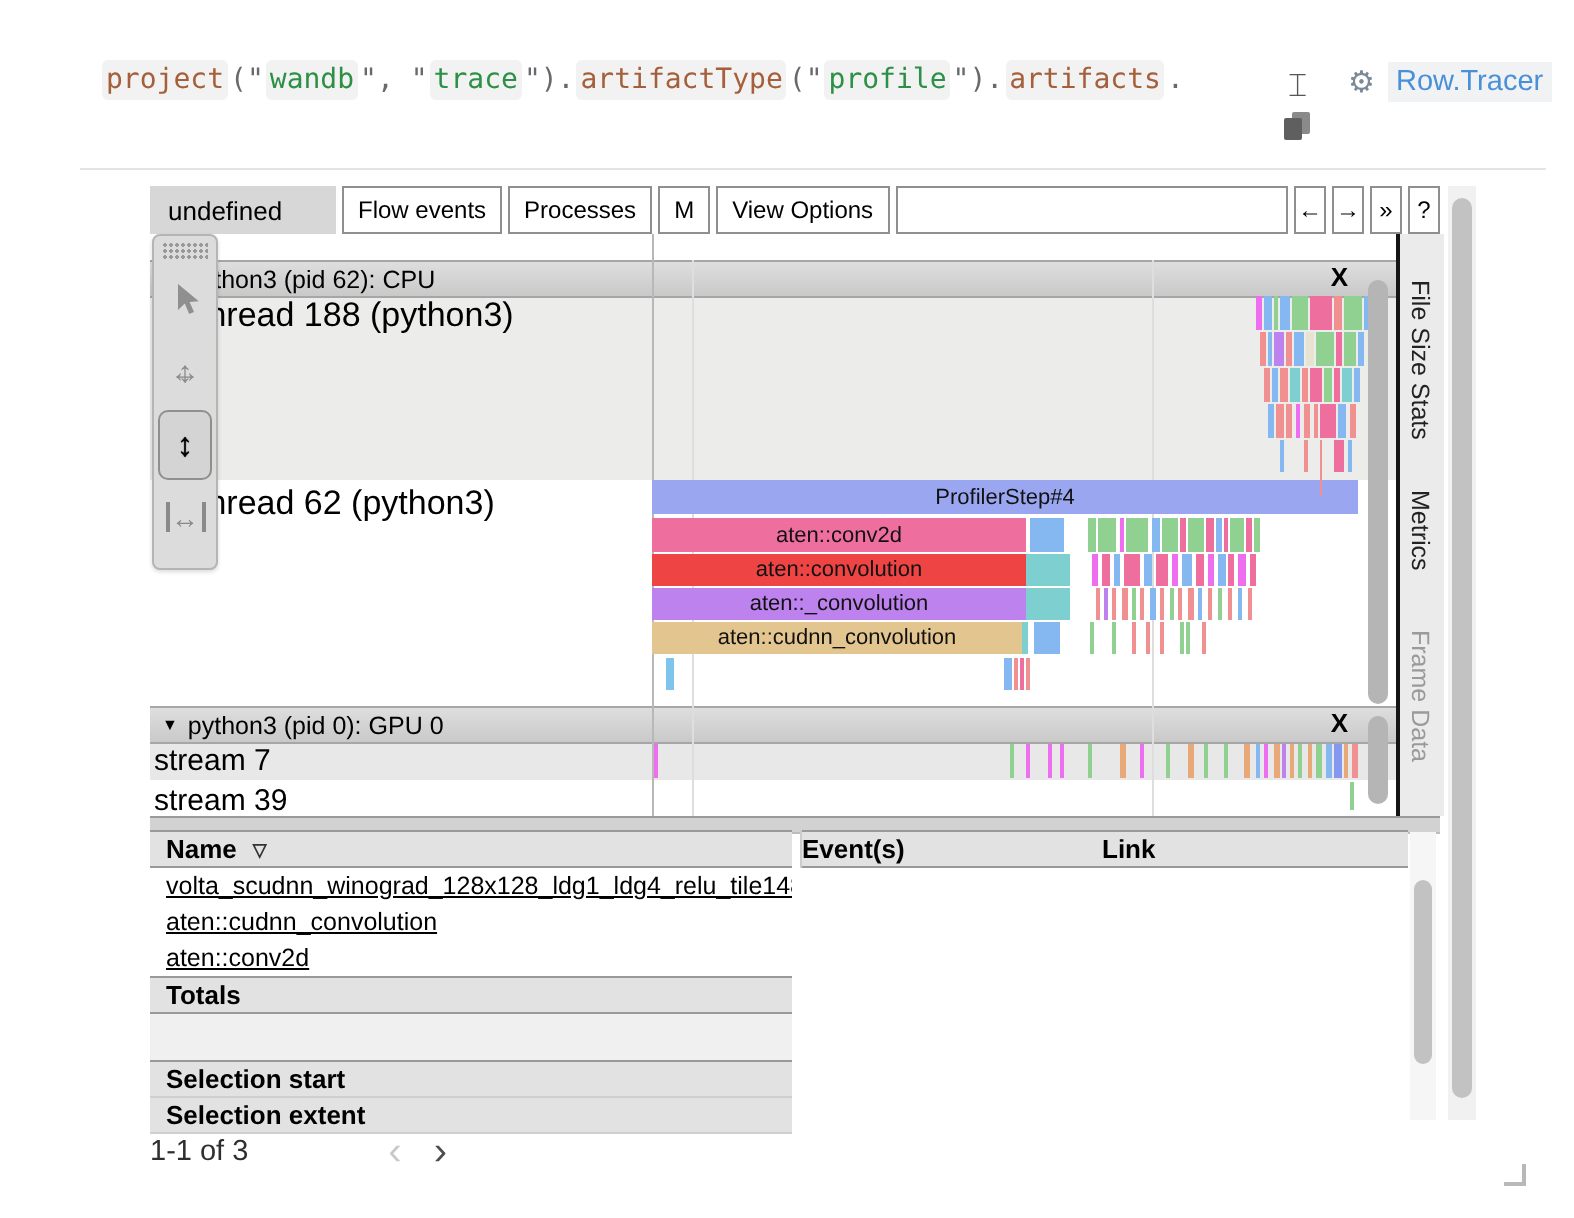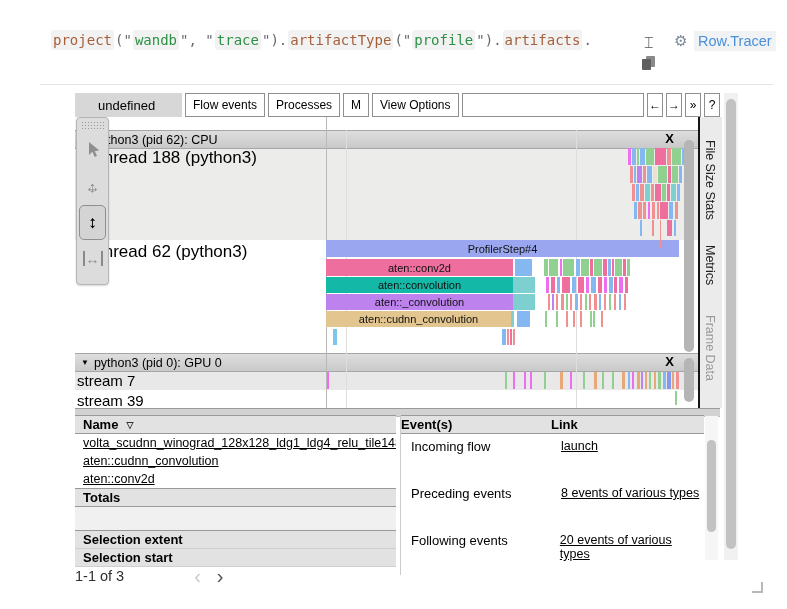--- a/index.html
+++ b/index.html
@@ -17,21 +17,21 @@
   #hdr-ibeam{left:644px;top:33px;font-size:16px;color:#555;font-family:"DejaVu Sans",sans-serif;}
   #hdr-gear{left:674px;top:32px;font-size:15px;color:#7a8a99;}
   #hdr-tracer{left:694px;top:31px;font-size:14.5px;color:#4a90d9;background:#f0f2f4;padding:2px 4px;}
   #hdr-copy{left:642px;top:56px;width:14px;height:15px;}
   #hdr-copy .back{position:absolute;left:4px;top:0;width:9px;height:11px;background:#8a8a8a;border-radius:1px;}
   #hdr-copy .front{position:absolute;left:0;top:3px;width:9px;height:11px;background:#5f5f5f;border-radius:1px;}
   #top-divider{left:40px;top:84px;width:733px;height:0;border-top:1px solid #e4e4e4;}
 
   
   #toolbar{left:75px;top:93px;width:645px;height:24px;display:flex;align-items:stretch;}
-  #tb-title{width:84px;background:#d7d7d7;display:flex;align-items:center;padding-left:23px;font-size:13px;}
+  #tb-title{width:84px;background:#d7d7d7;display:flex;align-items:center;padding-left:9px;font-size:13px;}
   .tb-btn{appearance:none;border:1px solid #8f8f8f;background:#fff;margin-left:3px;padding:0 7px;
           font-size:12px;font-family:"Liberation Sans",sans-serif;display:flex;align-items:center;border-radius:0;}
   #tb-search{flex:1;margin-left:3px;border:1px solid #8f8f8f;background:#fff;font-size:12px;padding:0 4px;min-width:40px;}
   .tb-nav{width:10px;justify-content:center;}
 
   
   .band{position:absolute;left:75px;width:623px;}
   #ruler-layer{left:75px;top:117px;width:623px;height:13px;background:#fff;}
   #ruler-base{position:absolute;left:251px;top:12px;width:372px;border-top:1px solid #000;}
   .ruler-tick{position:absolute;top:8px;width:1px;height:4px;background:#000;}
@@ -155,21 +155,21 @@
   </div>
 
   <div class="thread-label" style="left:99px;top:148px">thread 188 (python3)</div>
   <div class="thread-label" style="left:99px;top:242px">thread 62 (python3)</div>
   <div class="stream-label" style="left:77px;top:372px">stream 7</div>
   <div class="stream-label" style="left:77px;top:392px">stream 39</div>
 
   <div id="span-layer">
       <div class="span-bar" style="left: 326px; top: 240px; width: 353px; height: 17px; background: rgb(154, 167, 240);">ProfilerStep#4</div>
       <div class="span-bar" style="left: 326px; top: 259px; width: 187px; height: 17px; background: rgb(238, 110, 158);">aten::conv2d</div>
-      <div class="span-bar" style="left: 326px; top: 277px; width: 187px; height: 16px; background: #14b8a6;">aten::convolution</div>
+      <div class="span-bar" style="left: 326px; top: 277px; width: 187px; height: 16px; background: #ef4444;">aten::convolution</div>
       <div class="span-bar" style="left: 326px; top: 294px; width: 187px; height: 16px; background: rgb(189, 130, 238);">aten::_convolution</div>
       <div class="span-bar" style="left: 326px; top: 311px; width: 185px; height: 16px; background: rgb(227, 197, 143);">aten::cudnn_convolution</div>
     </div>
   <div id="frag-layer">
       <div class="frag" style="left: 628px; top: 148px; width: 3px; height: 17px; background: rgb(238, 110, 240);"></div>
       <div class="frag" style="left: 632px; top: 148px; width: 4px; height: 17px; background: rgb(133, 184, 240);"></div>
       <div class="frag" style="left: 637px; top: 148px; width: 2px; height: 17px; background: rgb(144, 208, 144);"></div>
       <div class="frag" style="left: 640px; top: 148px; width: 5px; height: 17px; background: rgb(133, 184, 240);"></div>
       <div class="frag" style="left: 646px; top: 148px; width: 8px; height: 17px; background: rgb(144, 208, 144);"></div>
       <div class="frag" style="left: 655px; top: 148px; width: 11px; height: 17px; background: rgb(238, 110, 158);"></div>
@@ -351,44 +351,30 @@
         </div>
         <div class="name-row">
           <span class="link">aten::conv2d</span>
         </div>
       </div>
     <div class="atable-header" id="totals-row">
       <span>Totals</span>
     </div>
     <div id="table-gap"></div>
     <div id="sel-block">
+      <div class="sel-row">Selection start</div>
       <div class="sel-row">Selection extent</div>
-      <div class="sel-row">Selection start</div>
     </div>
   </div>
 
   <div class="abs" id="event-table">
     <div class="atable-header" id="event-header">
       <span class="c1">Event(s)</span>
       <span>Link</span>
     </div>
-    <div id="event-rows">
-        <div class="event-row">
-          <span class="c1">Incoming flow</span>
-          <span class="link">launch</span>
-        </div>
-        <div class="event-row">
-          <span class="c1">Preceding events</span>
-          <span class="link">8 events of various types</span>
-        </div>
-        <div class="event-row">
-          <span class="c1">Following events</span>
-          <span class="link">20 events of various types</span>
-        </div>
-      </div>
   </div>
 
   <div class="sb-track" style="left:705px;top:416px;width:13px;height:144px;background:#f6f6f6"></div>
   <div class="sb-thumb" style="left:707px;top:440px;width:9px;height:92px"></div>
 
   <div class="abs" id="pagination">
     <span>1-1 of 3</span>
     <span id="pg-prev">‹</span>
     <span id="pg-next">›</span>
   </div>

